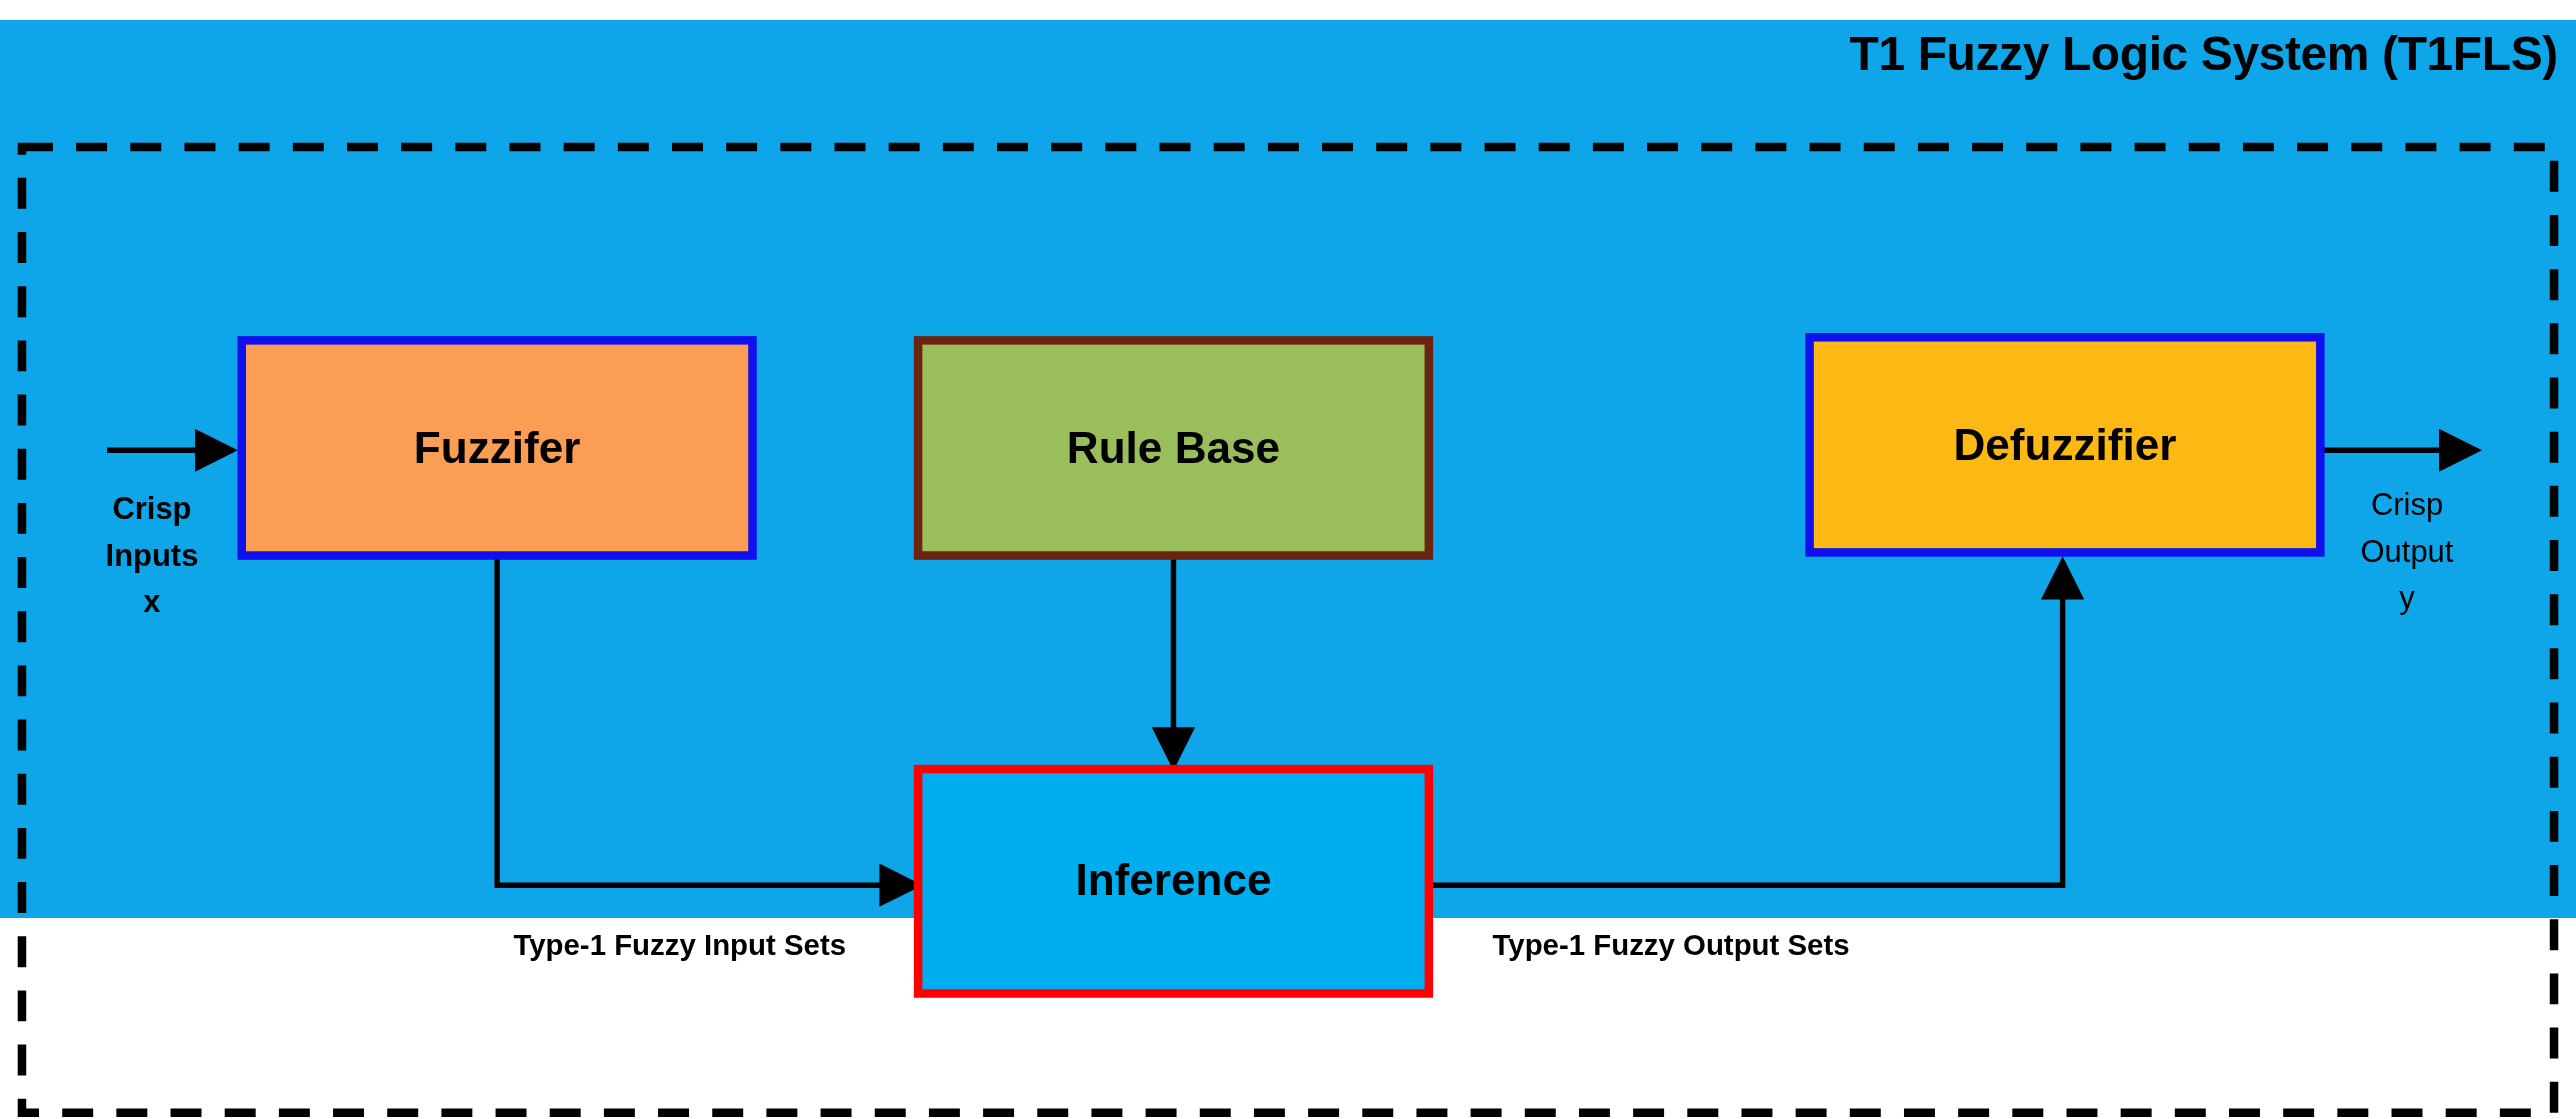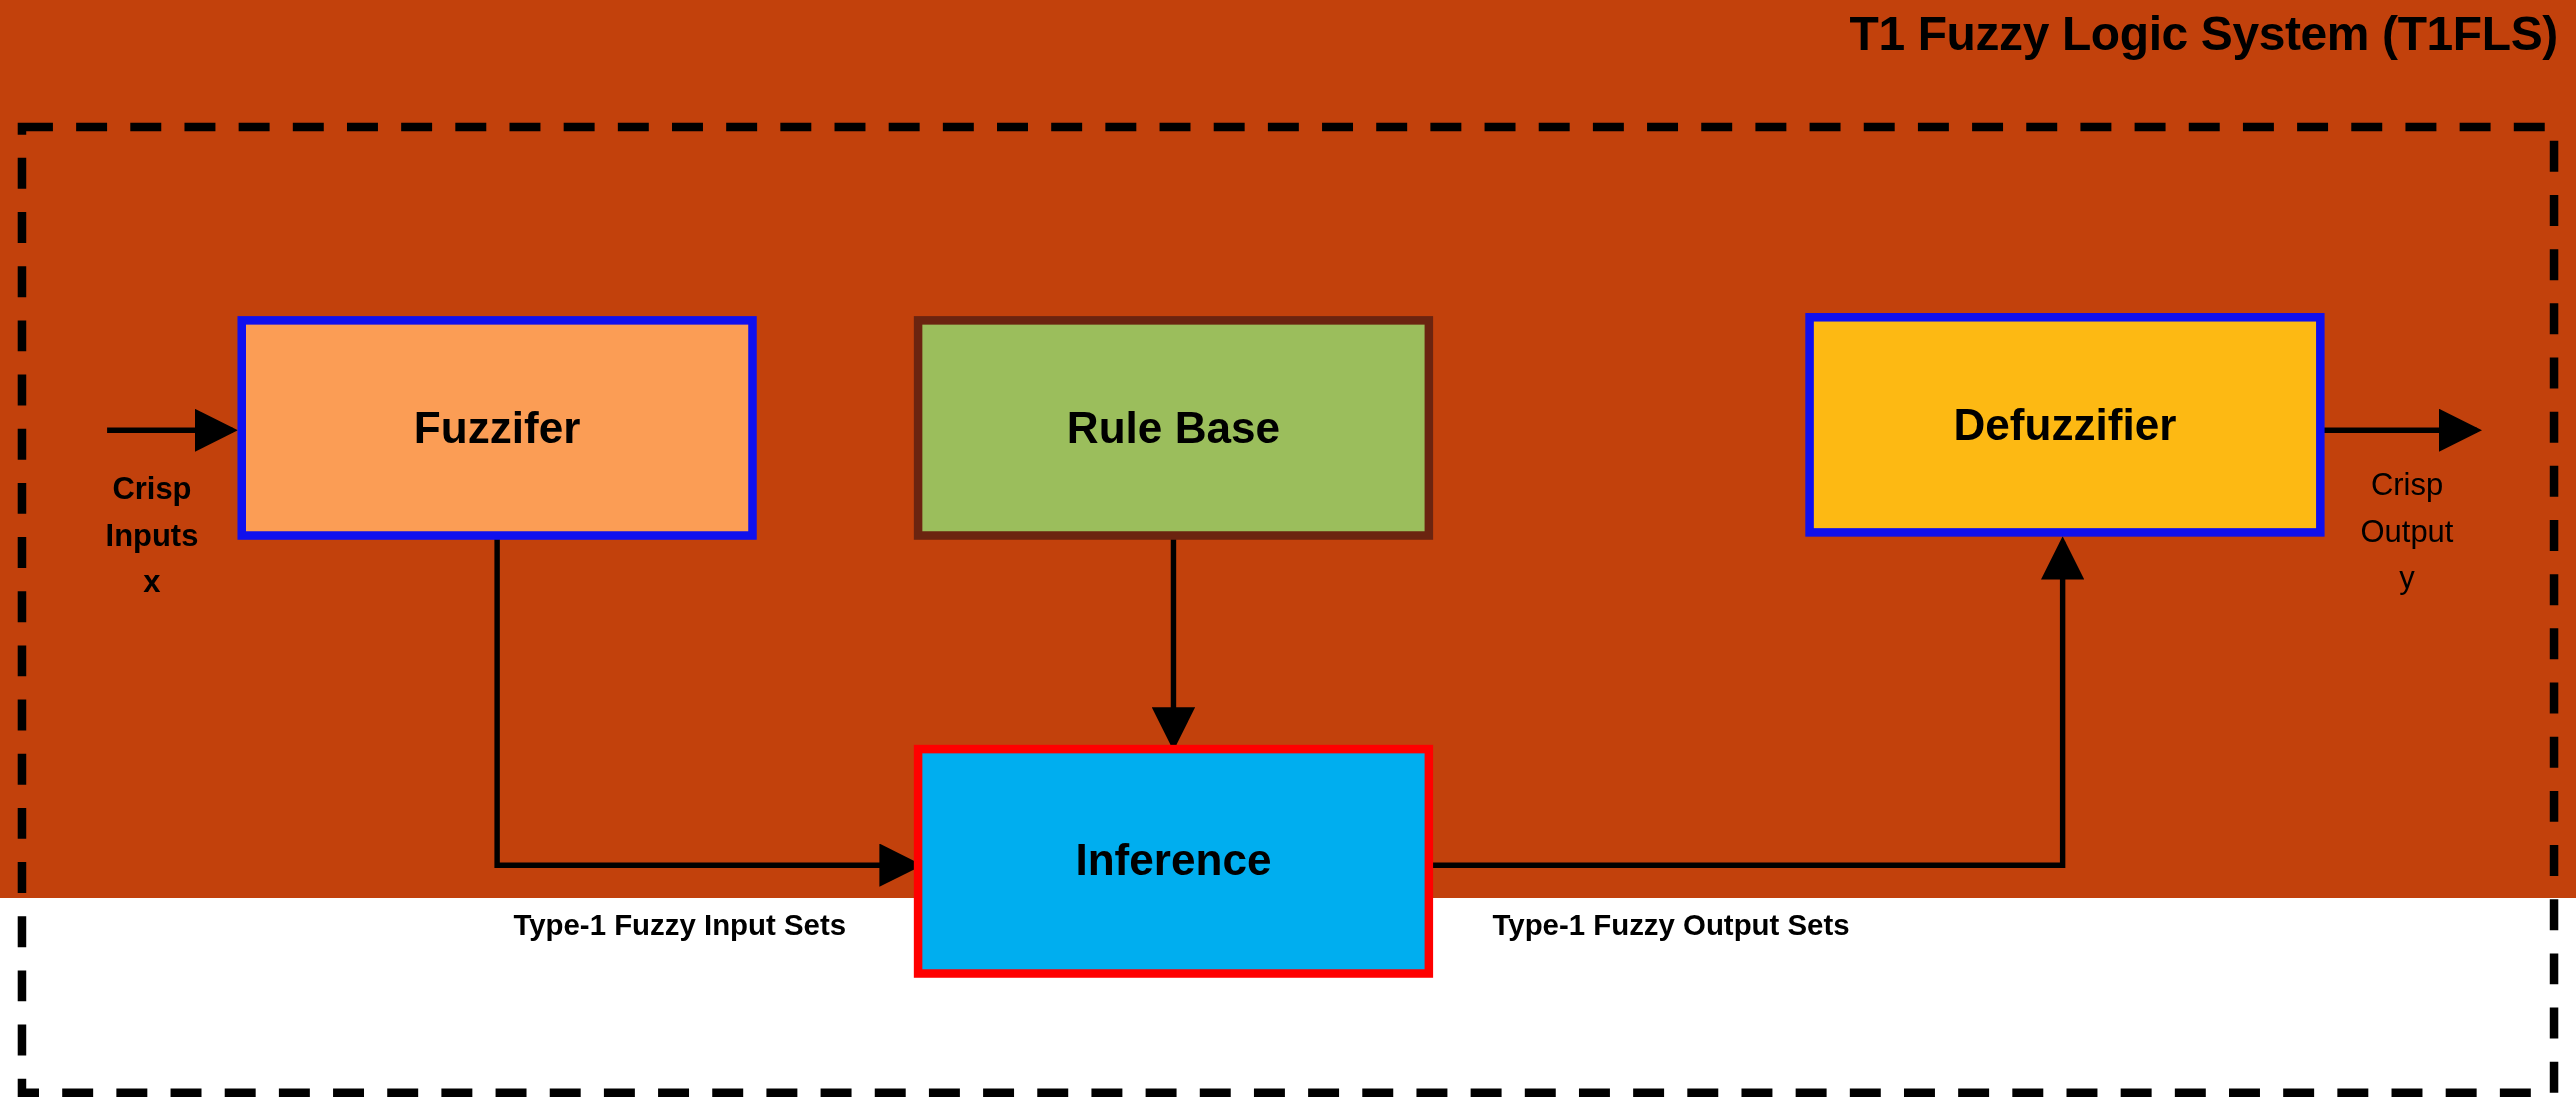--- a/index.html
+++ b/index.html
@@ -10,21 +10,22 @@
   body {
     width: 2576px;
     height: 1119px;
     font-family: "Liberation Sans", sans-serif;
     overflow: hidden;
   }
   #diagram-root {
     position: relative;
     width: 2576px;
     height: 898px;
-    background: #c2410c;
+    background: #0ea5e9;
+    margin-top: 20px;
   }
   svg.diagram-canvas {
     position: absolute;
     top: 0;
     left: 0;
     width: 2576px;
     height: 1119px;
     display: block;
   }
   .sys-title {

